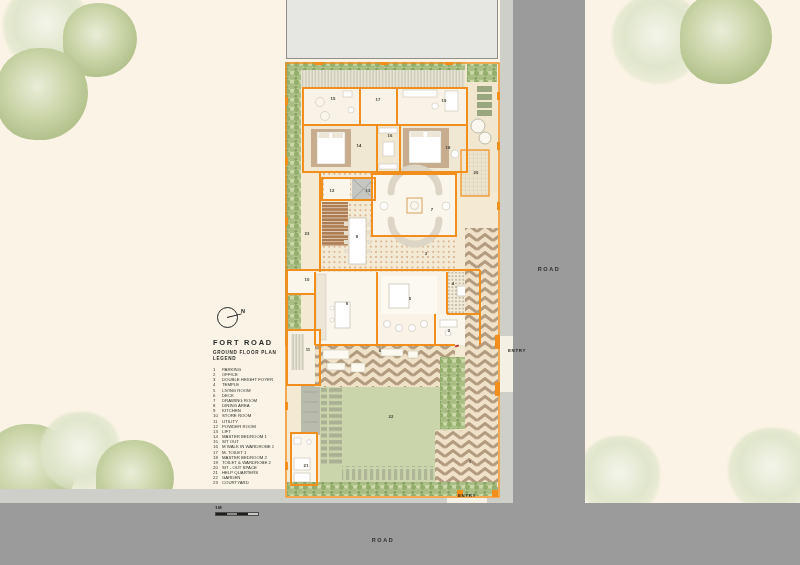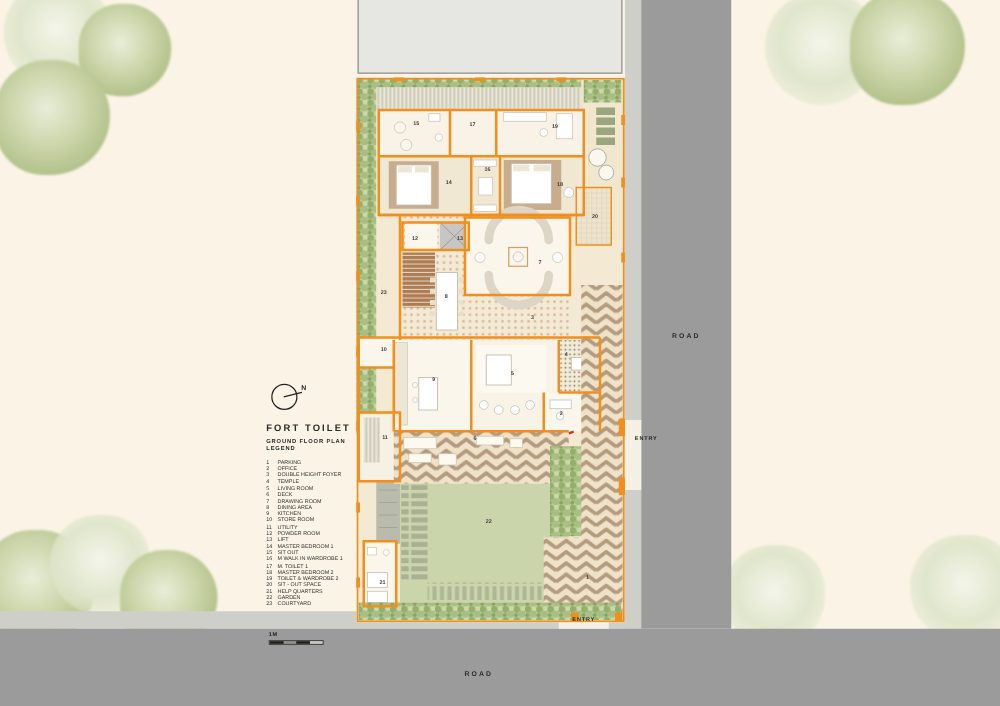--- a/index.html
+++ b/index.html
@@ -296,21 +296,21 @@
 
   <div class="abs road-label" style="left:528px;top:266px;width:42px;">ROAD</div>
   <div class="abs road-label" style="left:358px;top:537px;width:50px;">ROAD</div>
   <div class="abs entry-label" style="left:502px;top:348px;width:30px;">ENTRY</div>
   <div class="abs entry-label" style="left:447px;top:493px;width:40px;">ENTRY</div>
 
   <div class="abs north-circle" style="left:217px;top:307px;"></div>
   <div class="abs north-needle" style="left:227px;top:317px;"></div>
   <div class="abs north-n" style="left:241px;top:308px;">N</div>
 
-  <div class="abs title" style="left:213px;top:338px;">FORT TOILET</div>
+  <div class="abs title" style="left:213px;top:338px;">FORT ROAD</div>
   <div class="abs subtitle" style="left:213px;top:350px;">GROUND FLOOR PLAN</div>
   <div class="abs subtitle" style="left:213px;top:356px;">LEGEND</div>
 
   <div class="abs legend" style="left:213px;top:367px;width:90px;">
     <div class="lrow">
         <span class="lnum">1</span>
         <span>PARKING</span>
       </div>
     <div class="lrow">
         <span class="lnum">2</span>

